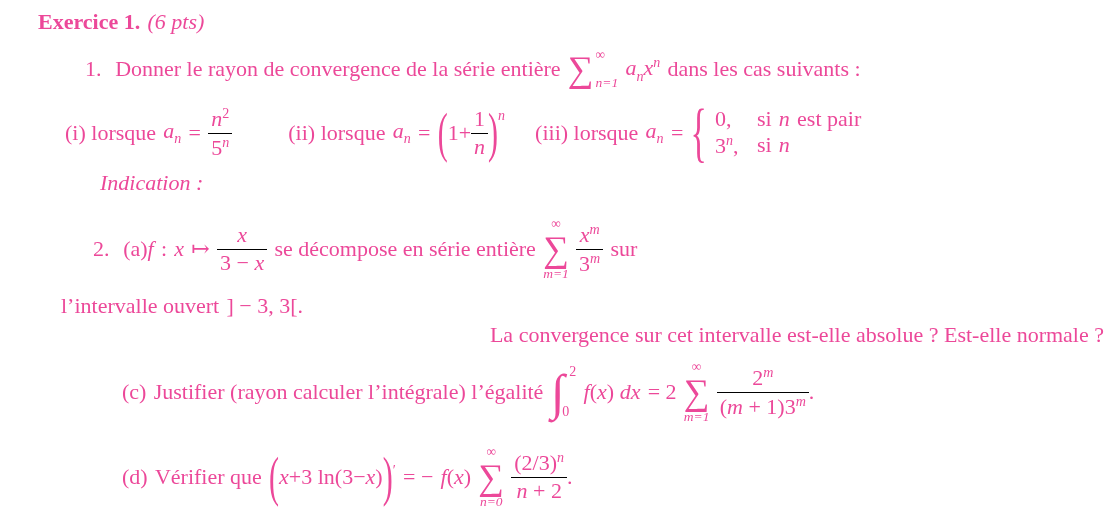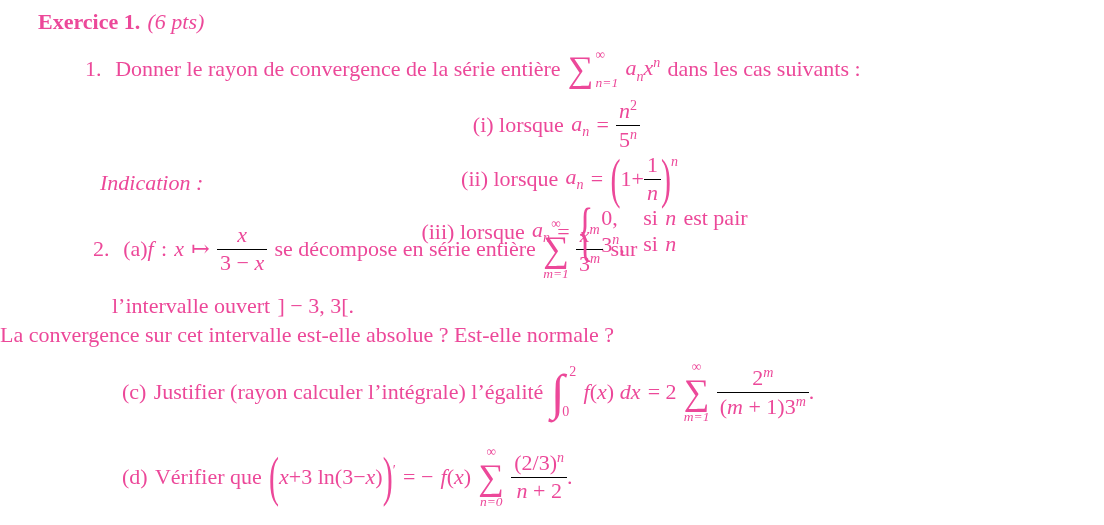--- a/index.html
+++ b/index.html
@@ -54,25 +54,25 @@
   .cases .cval { min-width:42px; }
 
   
   .mathchunk { display:inline-flex; align-items:center; }
   .bigparen { display:inline-block; font-size:30px; line-height:1; transform:scaleY(1.8); transform-origin:center; }
   .raised { align-self:flex-start; font-size:14px; margin-top:1px; }
 
   
   .r-title    { margin-left:38px;  height:28px; }
   .r-item1    { margin-left:85px;  height:58px; margin-top:4px; }
-  .r-cases    { margin-left:65px;  height:70px;flex-direction:column; }
+  .r-cases    { margin-left:65px;  height:70px; }
   .r-indic    { margin-left:100px; height:30px; }
   .r-item2a   { margin-left:93px;  height:86px; margin-top:8px; }
-  .r-interval { margin-left:112px; height:28px; }
-  .r-conv     { height:30px; }
+  .r-interval { margin-left:61px; height:28px; }
+  .r-conv     { height:30px;justify-content:flex-end; }
   .r-itemc    { margin-left:122px; height:84px; }
   .r-itemd    { margin-left:122px; height:86px; }
 
   .grp-i  { margin-right:56px; display:inline-flex; align-items:center; }
   .grp-ii { margin-right:30px; display:inline-flex; align-items:center; }
   .grp-iii{ display:inline-flex; align-items:center; }
 </style>
 </head>
 <body>
 

